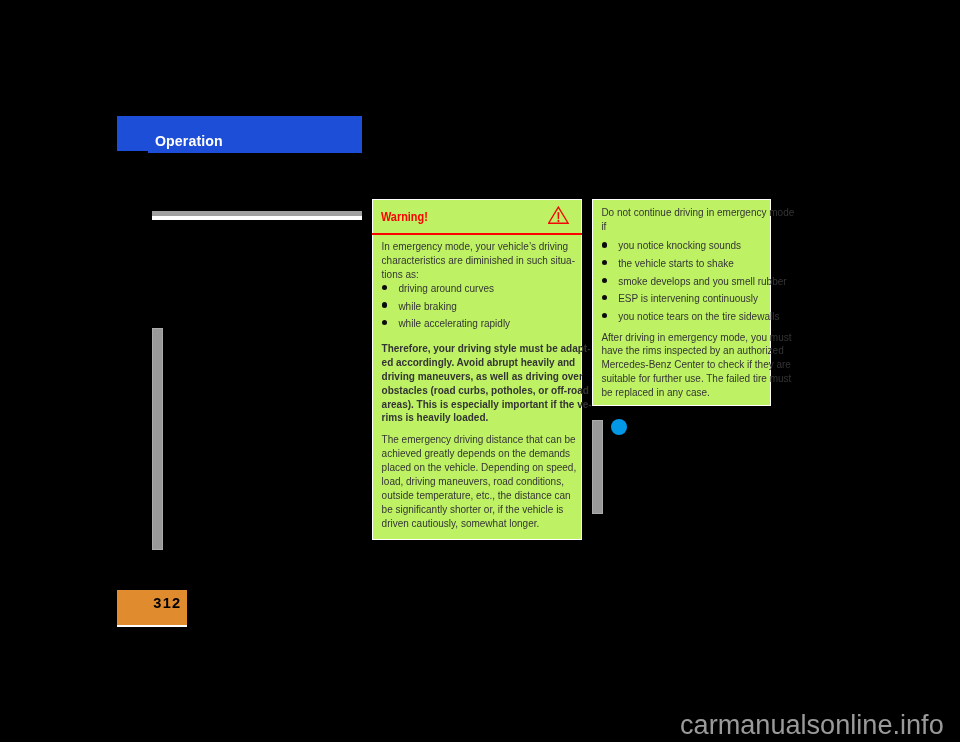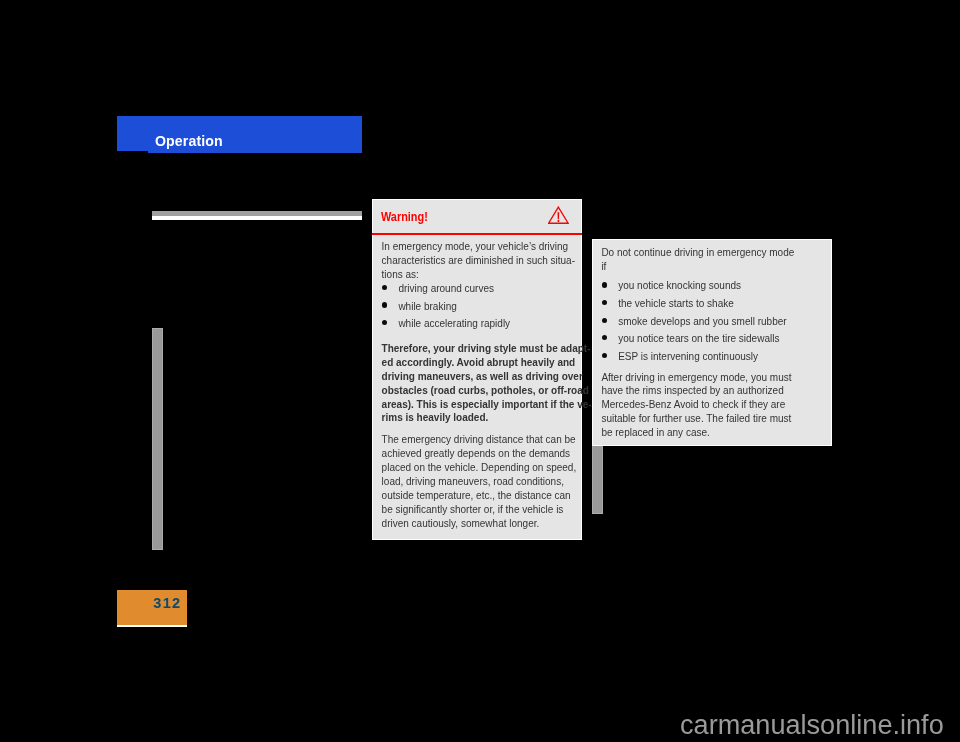--- a/index.html
+++ b/index.html
@@ -36,29 +36,29 @@
   #marginbar-right{left:591.8px;top:419.6px;width:11.5px;height:94.6px;}
 
   
   #blue-dot{position:absolute;left:611px;top:419px;width:16px;height:16px;border-radius:50%;background:#0298E6;}
 
   
   #page-number{
     position:absolute;left:116.9px;top:590.4px;width:70.0px;height:34.6px;background:#E08B2D;
   }
   #page-number .num{
-    position:absolute;left:36.4px;top:5.5px;color:#0c4a6e;font-weight:bold;font-size:14.6px;
+    position:absolute;left:36.4px;top:5.5px;color:#000000;font-weight:bold;font-size:14.6px;
     letter-spacing:1.25px;line-height:14px;
   }
   #page-number .rule{position:absolute;left:0;top:34.8px;width:70.0px;height:2.0px;background:#ffffff;}
 
   
-  .panel{position:absolute;background:#e5e5e5;color:#343434;border:1.1px solid #FFFFFF;box-sizing:border-box;}
+  .panel{position:absolute;background:#bef264;color:#343434;border:1.1px solid #FFFFFF;box-sizing:border-box;}
   #warning-panel{left:371.8px;top:198.9px;width:210.2px;height:340.9px;}
-  #info-panel{left:591.6px;top:198.9px;width:240px;height:207.6px;margin-top:40px;}
+  #info-panel{left:591.6px;top:198.9px;width:179px;height:207.6px;}
 
   .warn-title{position:absolute;left:8.2px;top:9.3px;color:#FF0000;font-weight:bold;font-size:12.1px;line-height:16px;transform:scaleX(0.9);transform-origin:0 0;}
   .warn-icon{position:absolute;left:175.6px;top:6.3px;width:21px;height:19px;display:block;}
   .warn-rule{position:absolute;left:-1.1px;top:32.9px;width:210.2px;height:2.1px;background:#FF0000;}
 
   .body{position:absolute;left:8.8px;font-size:10px;line-height:13.9px;width:195px;}
   .para{margin:0;position:absolute;left:0;width:195px;}
   .para .ln{display:block;height:13.9px;white-space:nowrap;overflow:visible;}
   .blist{margin:0;padding:0;list-style:none;position:absolute;left:0;width:195px;}
   .blist li{position:relative;padding-left:16.8px;height:17.65px;line-height:17.65px;white-space:nowrap;}
@@ -151,27 +151,27 @@
   <div class="panel" id="info-panel">
     <div class="body" id="info-body">
       <p class="para b-intro">
         <span class="ln">Do not continue driving in emergency mode</span>
         <span class="ln">if</span>
       </p>
       <ul class="blist b-list">
         <li><span class="dot"></span><span>you notice knocking sounds</span></li>
         <li><span class="dot"></span><span>the vehicle starts to shake</span></li>
         <li><span class="dot"></span><span>smoke develops and you smell rubber</span></li>
+        <li><span class="dot"></span><span>ESP is intervening continuously</span></li>
         <li><span class="dot"></span><span>you notice tears on the tire sidewalls</span></li>
-        <li><span class="dot"></span><span>ESP is intervening continuously</span></li>
       </ul>
       <p class="para b-p1">
         <span class="ln">After driving in emergency mode, you must</span>
         <span class="ln">have the rims inspected by an authorized</span>
-        <span class="ln">Mercedes-Benz Avoid to check if they are</span>
+        <span class="ln">Mercedes-Benz Center to check if they are</span>
         <span class="ln">suitable for further use. The failed tire must</span>
         <span class="ln">be replaced in any case.</span>
       </p>
     </div>
   </div>
 
   <div id="watermark">carmanualsonline.info</div>
 </div>
 
 </body></html>

